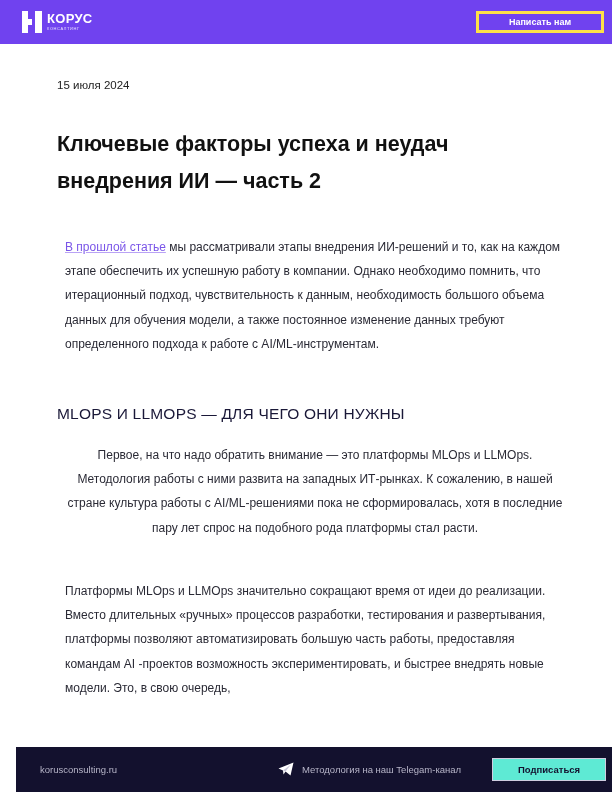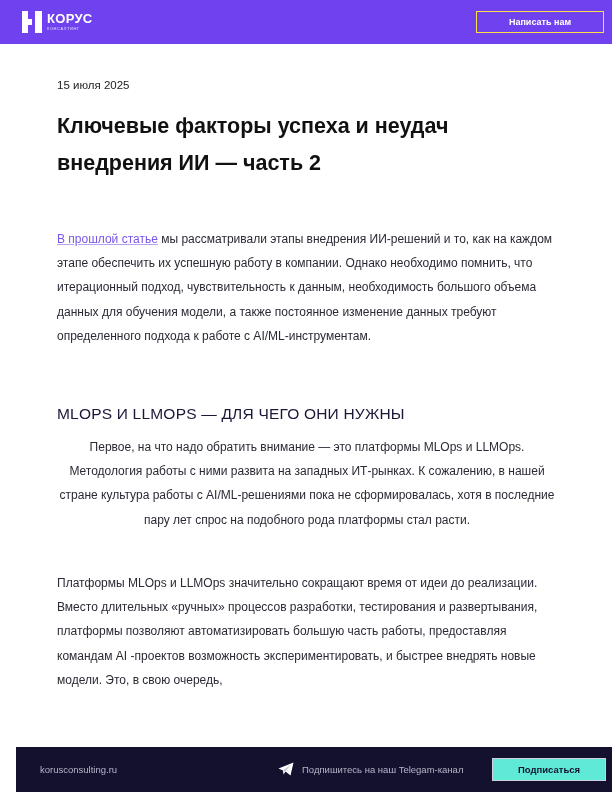--- a/index.html
+++ b/index.html
@@ -15,32 +15,32 @@
     padding-left: 41px;
   }
   .logo { position: absolute; left: 22px; top: 11px; display: flex; align-items: flex-start; }
   .logo-mark { width: 20px; height: 22px; position: relative; }
   .logo-mark .bar { position: absolute; background: #fff; }
   .logo-text { margin-left: 5px; line-height: 1; }
   .logo-name { color: #fff; font-weight: bold; font-size: 13px; letter-spacing: 0.3px; display: block; margin-top: 1px; }
   .logo-sub { color: #e6dcff; font-size: 4px; letter-spacing: 0.6px; display: block; margin-top: 2px; }
   .btn-write {
     position: absolute; left: 476px; top: 11px; width: 128px; height: 22px;
-    border: 1px solid #fde047; box-sizing: border-box;
+    border: 3px solid #fde047; box-sizing: border-box;
     color: #fff; font-size: 9px; font-weight: bold;
     display: flex; align-items: center; justify-content: center;
     background: transparent; cursor: pointer;
   }
   .date { position: absolute; left: 57px; top: 79px; font-size: 11.5px; color: #222; }
   .title {
-    position: absolute; left: 57px; top: 108px; width: 500px; margin: 0;
+    position: absolute; left: 57px; top: 126px; width: 500px; margin: 0;
     font-size: 21.5px; font-weight: bold; line-height: 37px; color: #111;
   }
   .para {
-    position: absolute; left: 57px; width: 500px; margin: 0;
+    position: absolute; left: 57px; width: 500px; margin: 8px;
     font-size: 12px; line-height: 24.2px; color: #2a2a35;
   }
   .para a { color: #7a55e8; text-decoration: underline; text-decoration-color: #b9a2f5; }
   .h2 {
     position: absolute; left: 57px; top: 405px; margin: 0;
     font-size: 15.5px; font-weight: normal; color: #1a1838; letter-spacing: 0.2px;
   }
   .footer {
     position: absolute; left: 16px; top: 747px; width: 612px; height: 53px;
     background: #13112e;
@@ -67,35 +67,35 @@
       <div class="bar" style="left:6px;top:8px;width:4px;height:6px;"></div>
     </div>
     <div class="logo-text">
       <span class="logo-name">КОРУС</span>
       <span class="logo-sub">КОНСАЛТИНГ</span>
     </div>
   </div>
   <div class="btn-write">Написать нам</div>
 </div>
 
-<div class="date">15 июля 2025</div>
+<div class="date">15 июля 2024</div>
 
 <h1 class="title">Ключевые факторы успеха и неудач внедрения ИИ — часть 2</h1>
 
 <p class="para" style="top:227px;"><a>В прошлой статье</a><span> мы рассматривали этапы внедрения ИИ-решений и то, как на каждом этапе обеспечить их успешную работу в компании. Однако необходимо помнить, что итерационный подход, чувствительность к данным, необходимость большого объема данных для обучения модели, а также постоянное изменение данных требуют определенного подхода к работе с AI/ML-инструментам.</span></p>
 
 <h2 class="h2">MLOPS И LLMOPS — ДЛЯ ЧЕГО ОНИ НУЖНЫ</h2>
 
 <p class="para" style="top:435px;text-align:center;">Первое, на что надо обратить внимание — это платформы MLOps и LLMOps. Методология работы с ними развита на западных ИТ-рынках. К сожалению, в нашей стране культура работы с AI/ML-решениями пока не сформировалась, хотя в последние пару лет спрос на подобного рода платформы стал расти.</p>
 
 <p class="para" style="top:571px;">Платформы MLOps и LLMOps значительно сокращают время от идеи до реализации. Вместо длительных «ручных» процессов разработки, тестирования и развертывания, платформы позволяют автоматизировать большую часть работы, предоставляя командам AI -проектов возможность экспериментировать, и быстрее внедрять новые модели. Это, в свою очередь,</p>
 
 <div class="footer">
   <div class="footer-site">korusconsulting.ru</div>
   <div class="footer-tg">
     <svg viewBox="0 0 16 14">
       <path d="M0.5 6.5 L15.5 0.5 L12.5 13.5 L7.5 9.5 L5.5 12.5 L5 8.5 Z" fill="#ffffff"></path>
       <path d="M5 8.5 L13 2.5 L7.5 9.5 Z" fill="#c9c7da"></path>
     </svg>
-    <span class="footer-tg-text">Подпишитесь на наш Telegam-канал</span>
+    <span class="footer-tg-text">Методология на наш Telegam-канал</span>
   </div>
   <div class="btn-sub">Подписаться</div>
 </div>
 
 </body></html>

